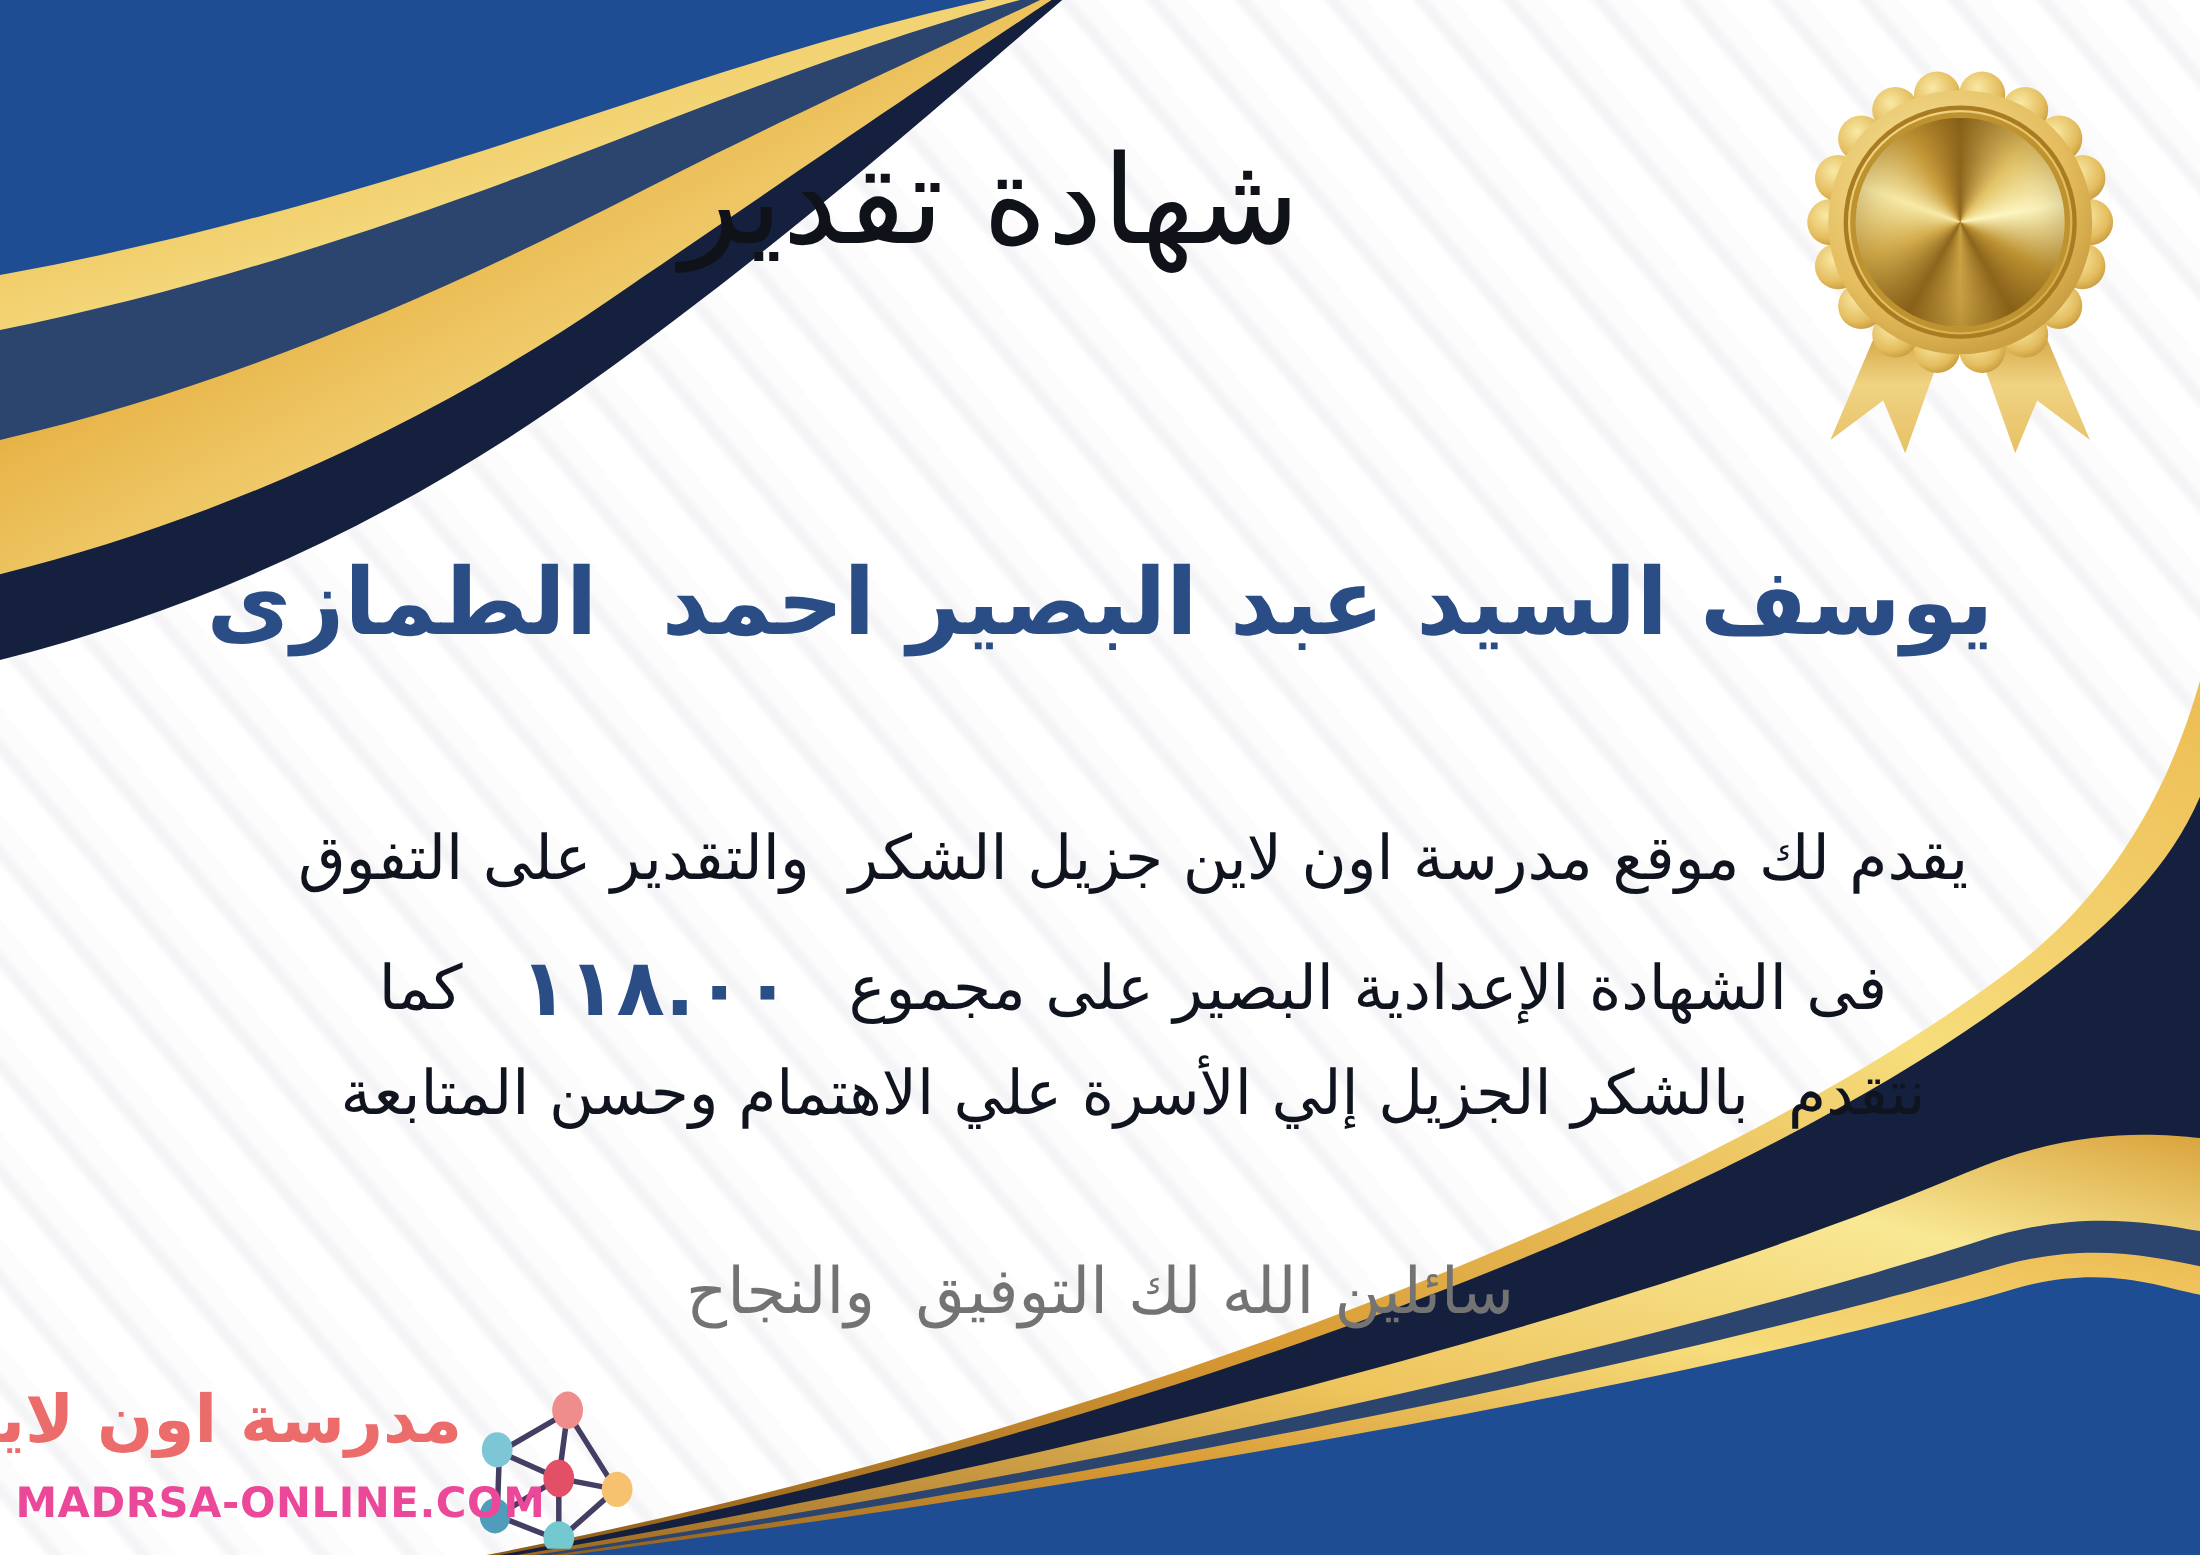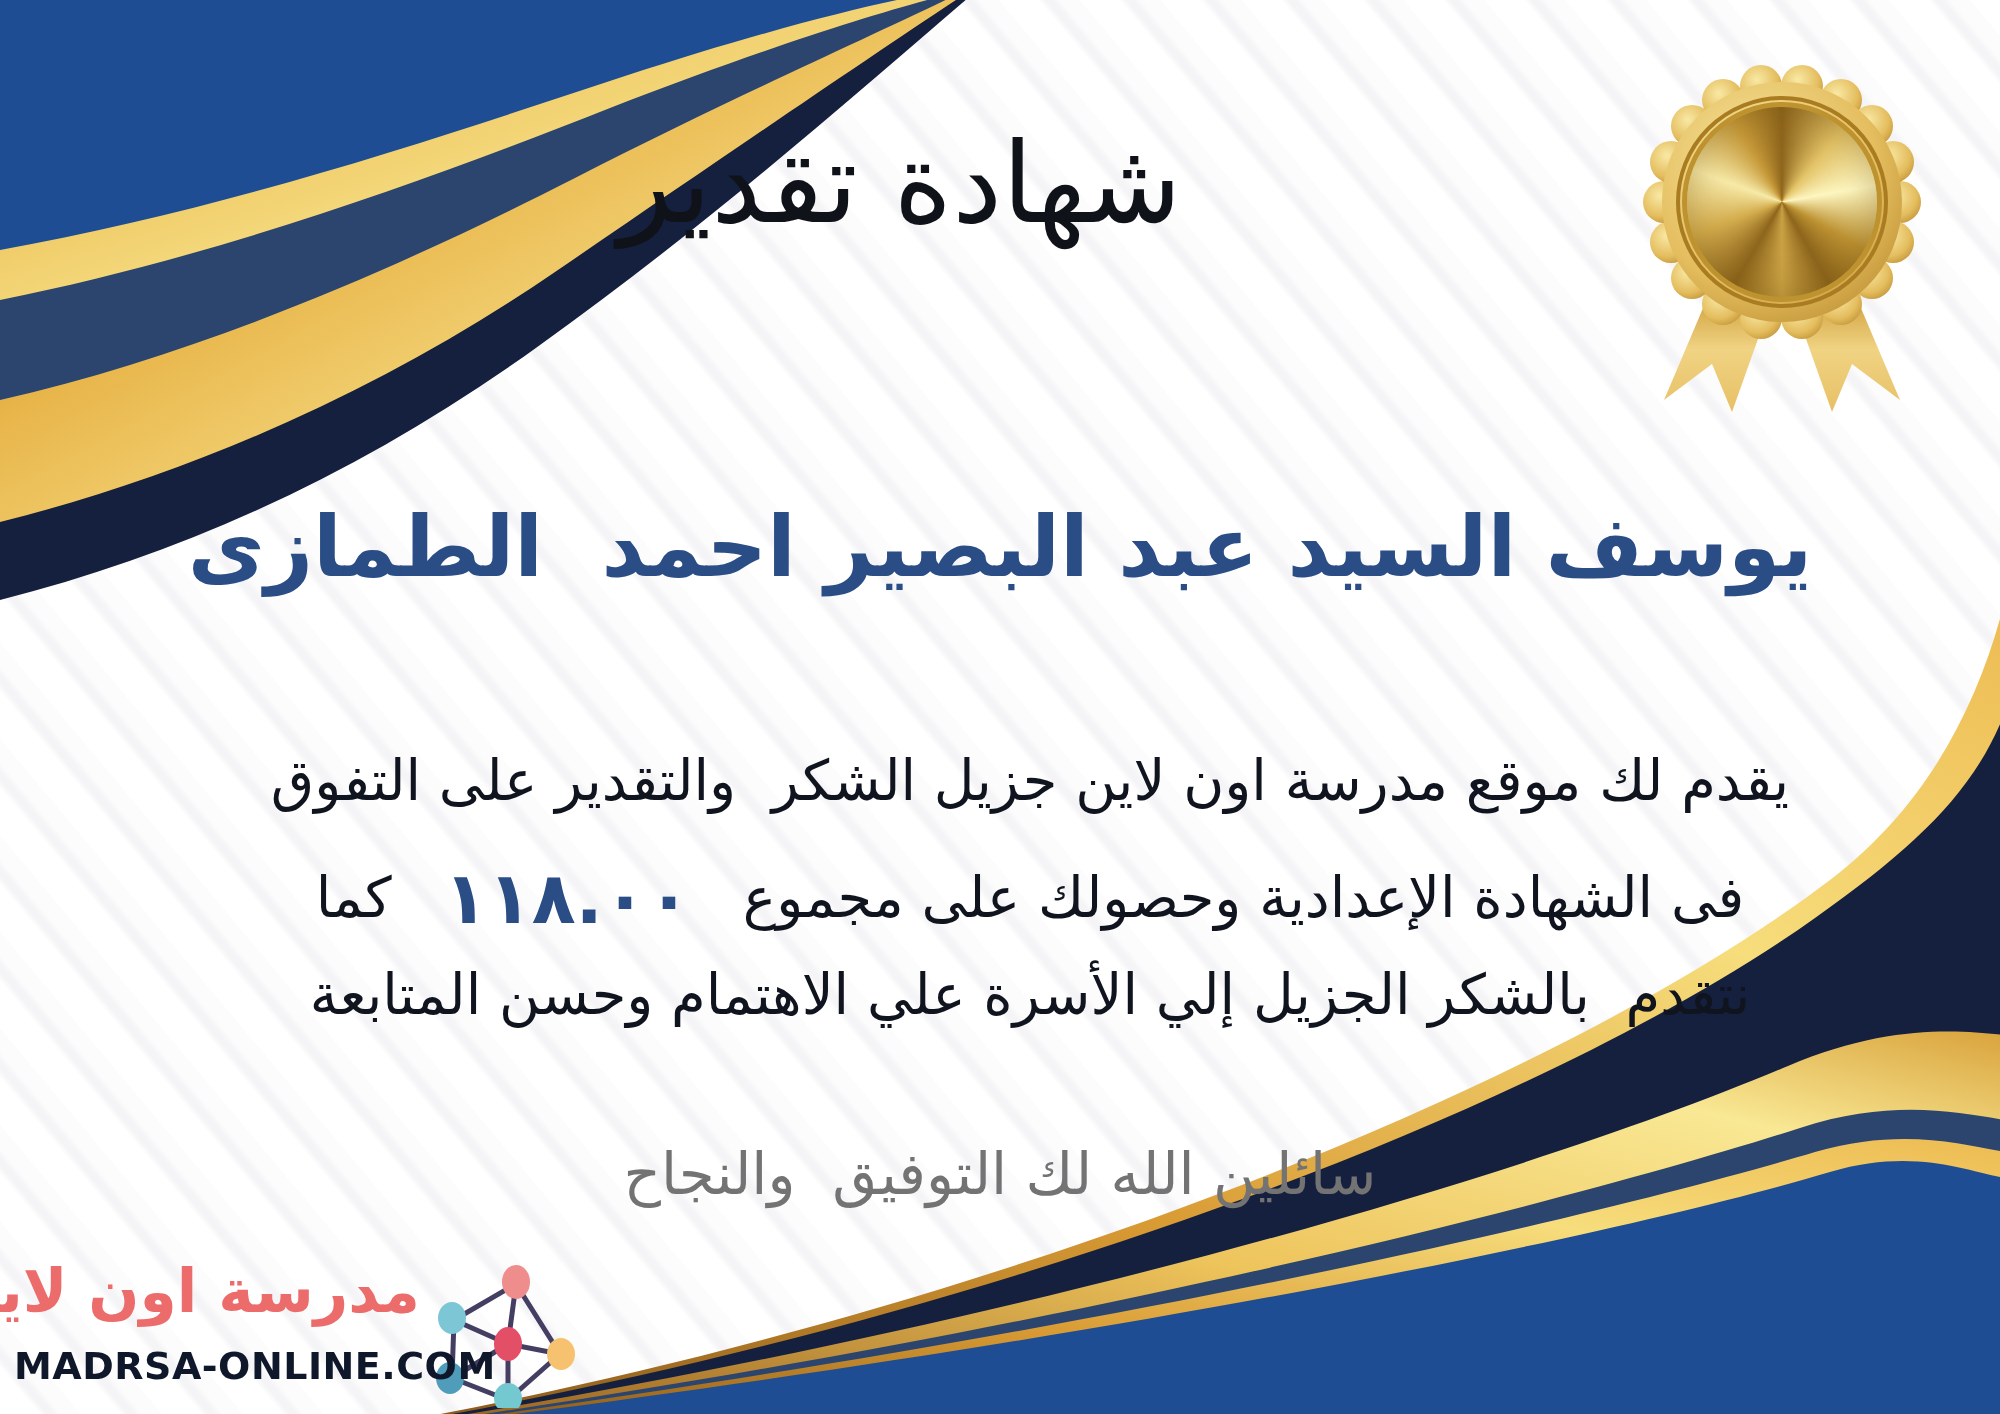--- a/index.html
+++ b/index.html
@@ -66,21 +66,21 @@
     box-shadow: inset 0 0 35px rgba(110,75,10,.35);
   }
   .logo-ar {
     left: 28px; width: 392px; top: 1256px;
     text-align: center;
     font-size: 60px; font-weight: 700; color: #ec6b6b;
   }
   .logo-en {
     left: 14px; width: 420px; top: 1344px;
     text-align: left;
-    font-size: 38px; font-weight: 700; color: #0f172a;
+    font-size: 38px; font-weight: 700; color: #ec4899;
     letter-spacing: 0.5px;
   }
 </style>
 </head>
 <body>
 
 <div class="canvas">
 
   <div class="stripes"></div>
 
@@ -173,21 +173,21 @@
   </svg>
   <div class="medal-face"></div>
 
   <div class="txt name" dir="rtl">يوسف السيد عبد البصير احمد&nbsp; الطمازى</div>
 
   <div class="txt title" dir="rtl">شهادة تقدير</div>
 
   <div class="txt bodyline line1" dir="rtl">يقدم لك موقع مدرسة اون لاين جزيل الشكر&nbsp; والتقدير على التفوق</div>
 
   <div class="txt bodyline line2" dir="rtl">
-    <span>فى الشهادة الإعدادية وحصولك على مجموع</span><span class="score">١١٨.٠٠</span><span>كما</span>
+    <span>فى الشهادة الإعدادية البصير على مجموع</span><span class="score">١١٨.٠٠</span><span>كما</span>
   </div>
 
   <div class="txt bodyline line3" dir="rtl">نتقدم&nbsp; بالشكر الجزيل إلي الأسرة علي الاهتمام وحسن المتابعة</div>
 
   <div class="txt closing" dir="rtl">سائلين الله لك التوفيق&nbsp; والنجاح</div>
 
   <svg class="deco" style="left:428px; top:1258px;" width="150" height="150" viewBox="0 0 150 150" aria-hidden="true">
     <g stroke="#453e63" stroke-width="5" stroke-linecap="round">
       <line x1="88" y1="26" x2="26" y2="62"></line>
       <line x1="88" y1="26" x2="80" y2="86"></line>

